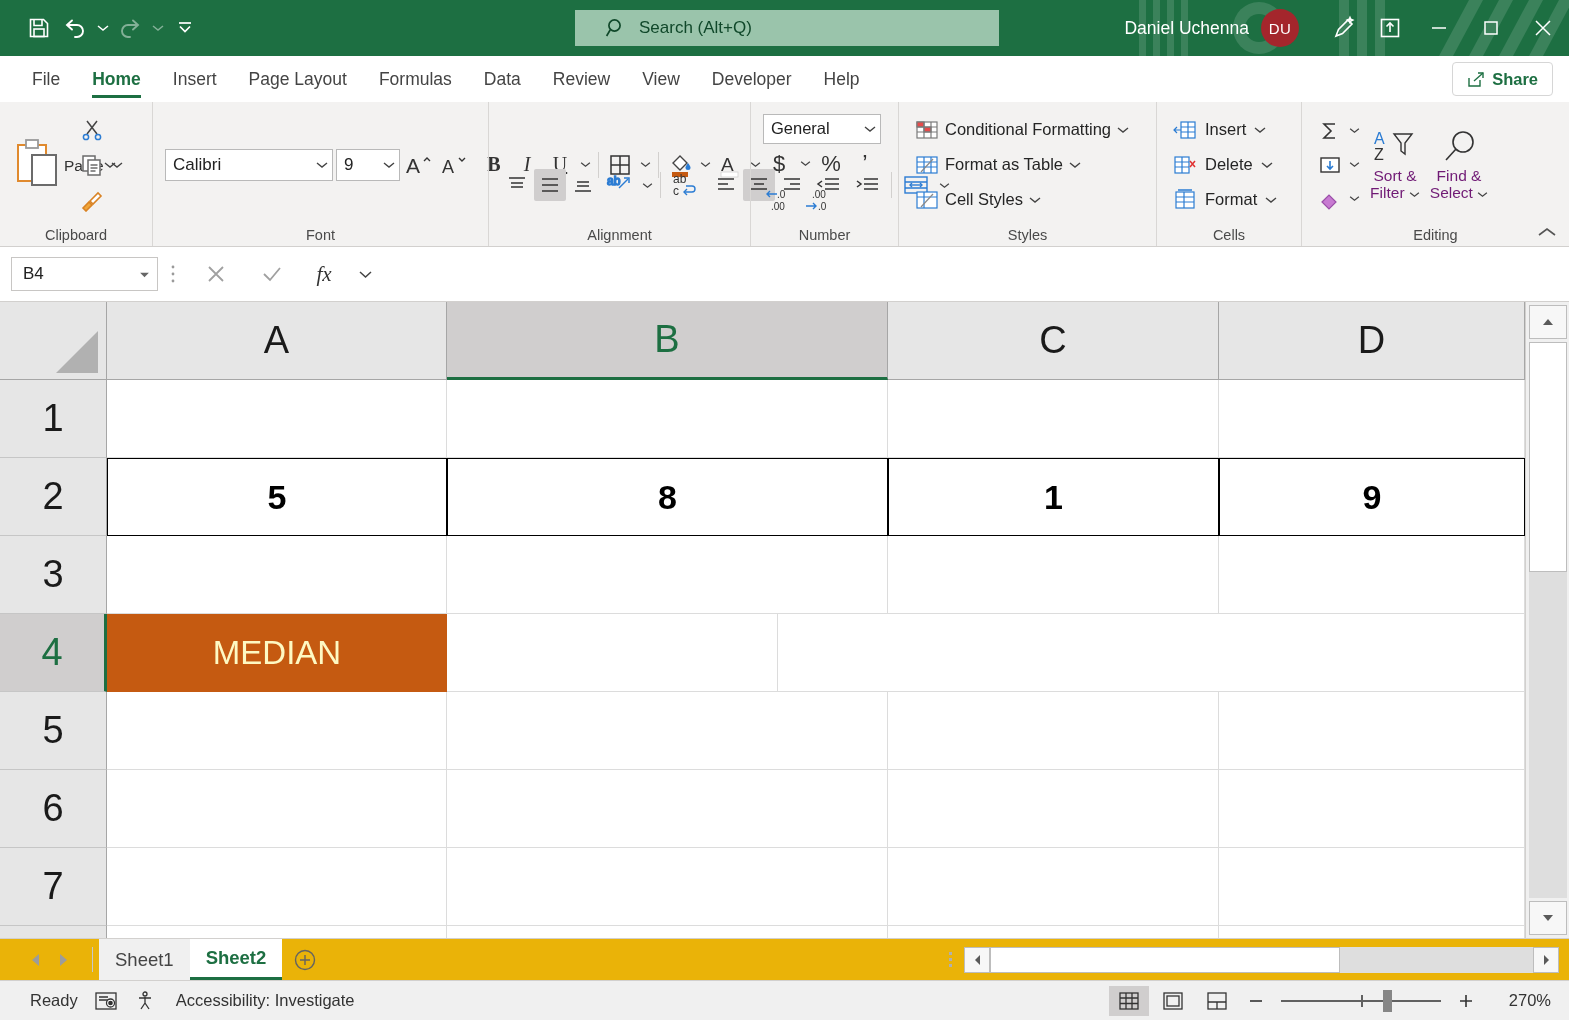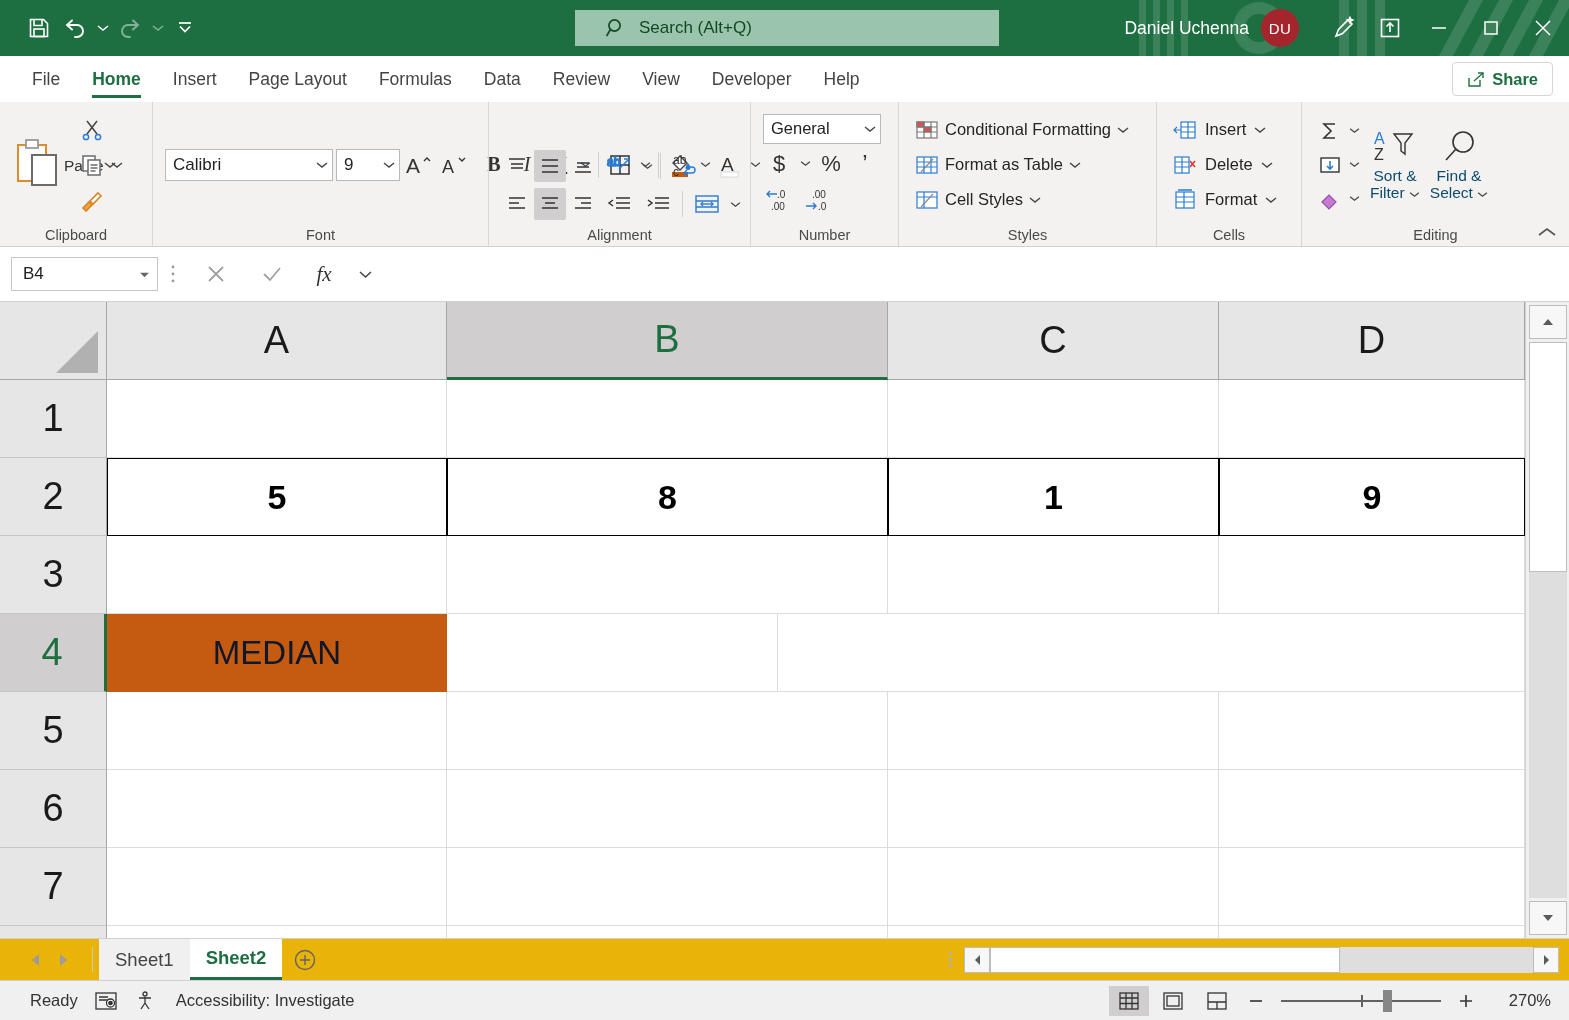--- a/index.html
+++ b/index.html
@@ -104,21 +104,21 @@
     width: 64px; height: 32px; border: 1px solid #b9b9b9; background: #fff;
     font-size: 17px; color: #222; padding: 0 4px 0 7px; display: flex; align-items: center;
     justify-content: space-between;
   }
   .ibtn { width: 32px; height: 32px; display: flex; align-items: center; justify-content: center; color: #333; }
   .ibtn.wide { width: 38px; }
   .caretmini { width: 16px; height: 32px; display: flex; align-items: center; justify-content: center; color: #555; }
   .vsep { width: 1px; height: 26px; background: #d2d0ce; margin: 0 4px; }
 
   
-  .align-col { display: flex; flex-direction: column; gap: 6px; justify-content: center; margin-top: 41px; }
+  .align-col { display: flex; flex-direction: row; gap: 6px; justify-content: center; margin-top: 41px; }
   .align-row { display: flex; align-items: center; gap: 1px; }
   .ibtn.sel { background: #d0cece; border-radius: 2px; }
 
   
   .num-col { display: flex; flex-direction: column; gap: 4px; justify-content: center; }
   .numfmt {
     width: 118px; height: 30px; border: 1px solid #b9b9b9; background: #fff;
     font-size: 16.5px; color: #222; padding: 0 4px 0 7px; display: flex; align-items: center;
     justify-content: space-between;
   }
@@ -129,21 +129,21 @@
   .srow { display: flex; align-items: center; gap: 6px; height: 32px; padding: 0 4px; }
   .srow .txt { font-size: 16.5px; color: #252525; white-space: nowrap; }
   .cellrow { display: flex; align-items: center; gap: 8px; height: 32px; padding: 0 4px; }
   .cellrow .txt { font-size: 16.5px; color: #252525; }
 
   
   .edit-wrap { display: flex; align-items: center; gap: 2px; }
   .edit-left { display: flex; flex-direction: column; gap: 2px; }
   .edit-lrow { display: flex; align-items: center; }
   .bigbtn { display: flex; flex-direction: column; align-items: center; width: 62px; }
-  .bigbtn .lab { font-size: 15.5px; color: #0c4a6e; line-height: 1.05; text-align: center; }
+  .bigbtn .lab { font-size: 15.5px; color: #701a75; line-height: 1.05; text-align: center; }
   .collapse-rib { position: absolute; right: 12px; bottom: 8px; color: #555; }
 
   
   .formulabar {
     height: 55px; background: #fff; display: flex; align-items: center;
     border-bottom: 1px solid #d2d0ce; flex: 0 0 55px; gap: 0;
   }
   .namebox {
     margin-left: 11px; width: 147px; height: 34px; border: 1px solid #c8c6c4; background: #fff;
     display: flex; align-items: center; justify-content: space-between; padding: 0 7px 0 11px;
@@ -183,21 +183,21 @@
     border-bottom: 1px solid #c6c6c6; display: flex; align-items: center; justify-content: center;
     font-size: 38px; color: #1a1a1a;
   }
   .rowhdr.sel { background: #d0cece; color: #1d6f42; border-right: 3px solid #1d6f42; }
   .cell {
     border-right: 1px solid #dcdcdc; border-bottom: 1px solid #dcdcdc;
     display: flex; align-items: center; justify-content: center;
     font-size: 34px; color: #000; background: #fff; position: relative;
   }
   .cell.databox { border: 1px solid #000; }
-  .cell.orange { background: #c55a11; color: #0f172a; font-size: 33px; border-right: none; border-bottom: none; }
+  .cell.orange { background: #c55a11; color: #fef9c3; font-size: 33px; border-right: none; border-bottom: none; }
   .cell.selected {
     border: 2px solid #217346; z-index: 5;
   }
   .cell.selected::after {
     content: ""; position: absolute; right: -5px; bottom: -5px; width: 9px; height: 9px;
     background: #217346; border: 1px solid #fff;
   }
   .vscroll {
     width: 44px; flex: 0 0 44px; background: #f0f0f0; border-left: 1px solid #d2d0ce;
     display: flex; flex-direction: column; align-items: center;

